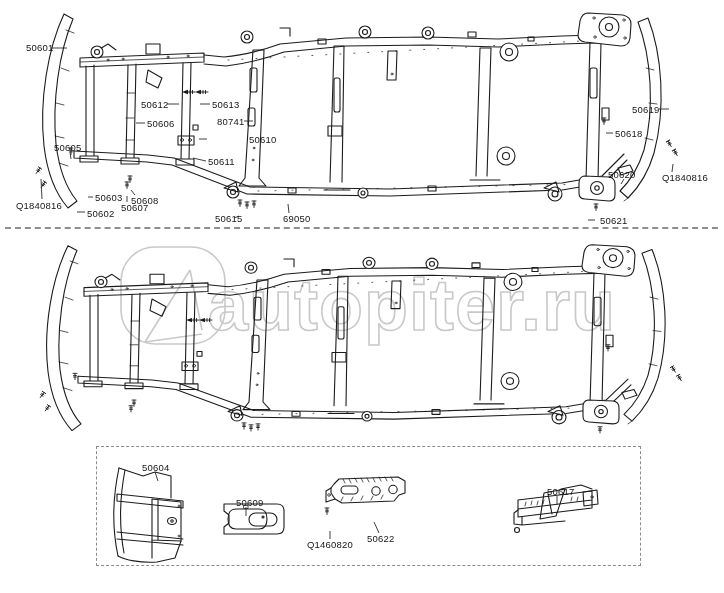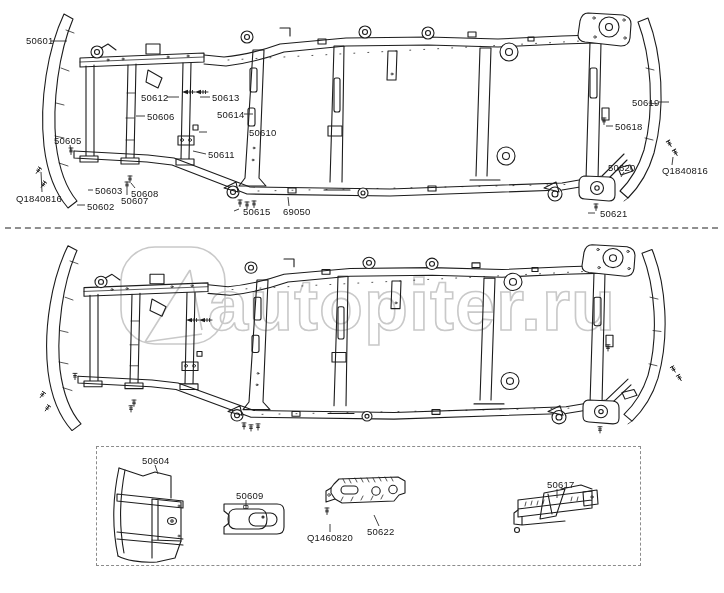--- a/index.html
+++ b/index.html
@@ -200,21 +200,21 @@
       <path class="thin" d="M430,62 l1,-4 M436,61 l1,-4 M442,61 l1,-4 M448,60 l1,-4 M476,57 l1,-4 M482,57 l1,-4"></path>
       <path d="M449,49 L470,45 L461,72 L445,75 Z M453,50 L457,70"></path>
       <path d="M488,48 L502,46 L503,60 L489,62 Z"></path>
         <circle class="thin" cx="497" cy="53" r="1.2"></circle>
       <path d="M423,66 L419,69 L419,80 L427,81 L427,73 M427,81 L470,77"></path>
       <circle cx="422" cy="86" r="2.5"></circle>
     </g>
   </svg>
 </div>
 
-<div class="abs" id="labels-layer" style="left:0;top:5px;width:724px;height:528px">
+<div class="abs" id="labels-layer" style="left:0;top:12px;width:724px;height:528px">
   <svg id="leader-layer" width="724" height="593">
       <line x1="51" y1="36" x2="67" y2="36"></line>
       <line x1="70" y1="140" x2="71" y2="147"></line>
       <line x1="42" y1="187" x2="41" y2="167"></line>
       <line x1="93" y1="185" x2="88" y2="185"></line>
       <line x1="85" y1="200" x2="77" y2="200"></line>
       <line x1="135" y1="183" x2="131" y2="178"></line>
       <line x1="127" y1="190" x2="127" y2="184"></line>
       <line x1="167" y1="92" x2="179" y2="92"></line>
       <line x1="210" y1="92" x2="200" y2="92"></line>
@@ -238,24 +238,24 @@
 <span class="part-label" style="left: 26px; top: 31px;">50601</span>
     <span class="part-label" style="left: 54px; top: 131px;">50605</span>
     <span class="part-label" style="left: 16px; top: 189px;">Q1840816</span>
     <span class="part-label" style="left: 95px; top: 181px;">50603</span>
     <span class="part-label" style="left: 87px; top: 197px;">50602</span>
     <span class="part-label" style="left: 131px; top: 184px;">50608</span>
     <span class="part-label" style="left: 121px; top: 191px;">50607</span>
     <span class="part-label" style="left: 141px; top: 88px;">50612</span>
     <span class="part-label" style="left: 212px; top: 88px;">50613</span>
     <span class="part-label" style="left: 147px; top: 107px;">50606</span>
-    <span class="part-label" style="left: 217px; top: 105px;">50614</span>
+    <span class="part-label" style="left: 217px; top: 105px;">80741</span>
     <span class="part-label" style="left: 209px; top: 123px; padding-left: 40px;">50610</span>
     <span class="part-label" style="left: 208px; top: 145px;">50611</span>
-    <span class="part-label" style="left: 215px; top: 202px; margin-left: 28px;">50615</span>
+    <span class="part-label" style="left: 215px; top: 202px;">50615</span>
     <span class="part-label" style="left: 283px; top: 202px;">69050</span>
     <span class="part-label" style="left: 632px; top: 93px;">50619</span>
     <span class="part-label" style="left: 615px; top: 117px;">50618</span>
     <span class="part-label" style="left: 608px; top: 158px;">50620</span>
     <span class="part-label" style="left: 662px; top: 161px;">Q1840816</span>
     <span class="part-label" style="left: 561px; top: 204px; padding-left: 39px;">50621</span>
     <span class="part-label" style="left: 142px; top: 451px;">50604</span>
     <span class="part-label" style="left: 236px; top: 486px;">50609</span>
     <span class="part-label" style="left: 307px; top: 528px;">Q1460820</span>
     <span class="part-label" style="left: 367px; top: 522px;">50622</span>

